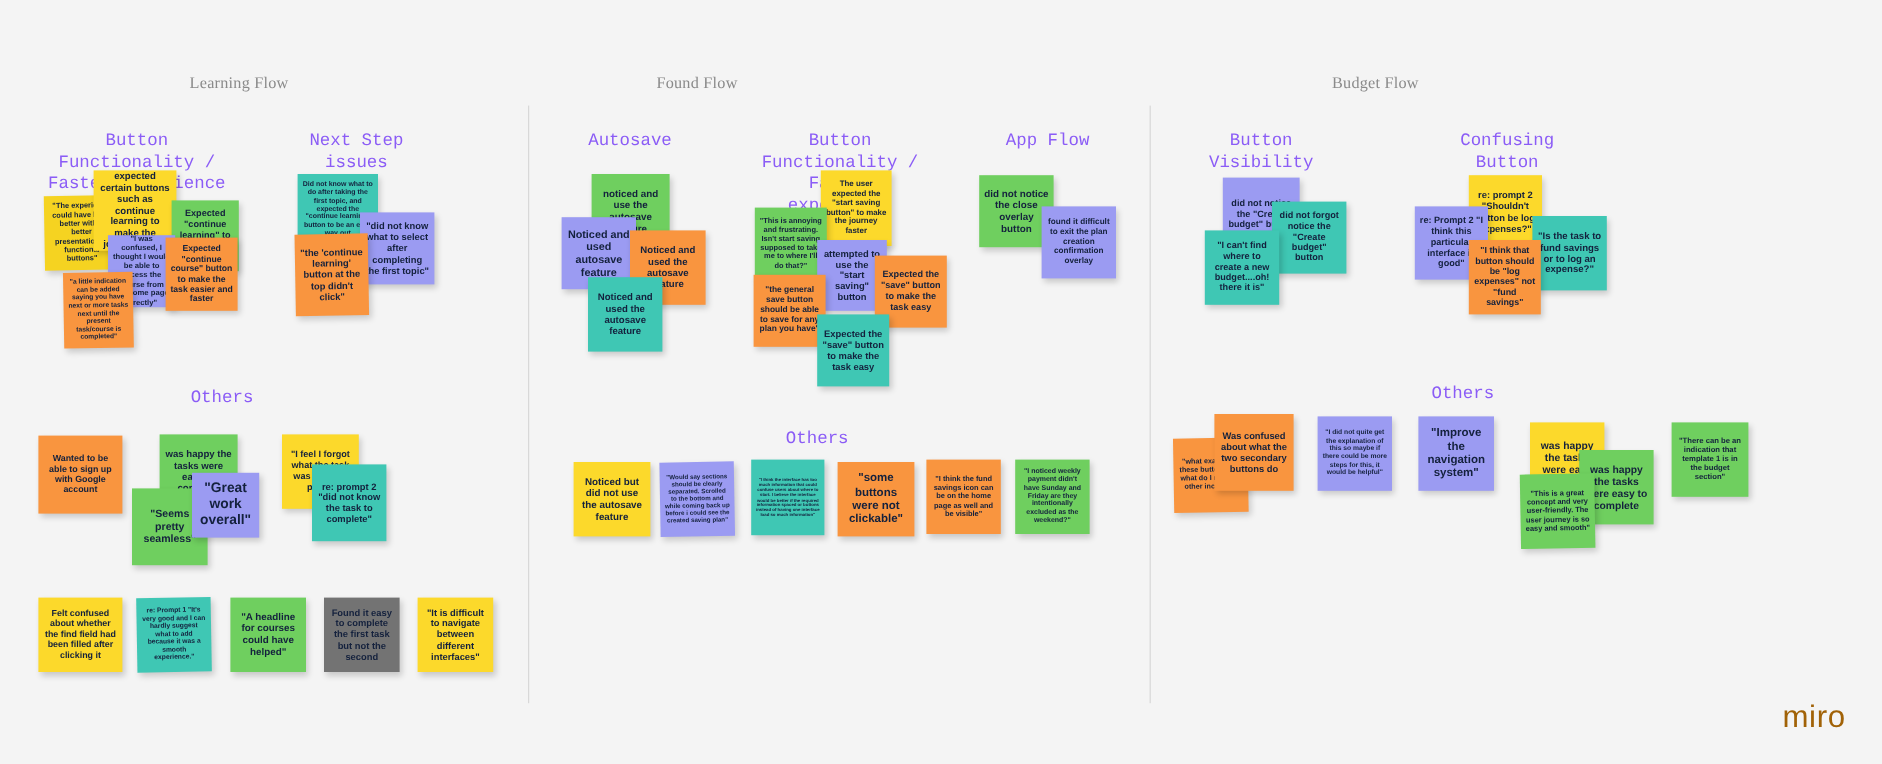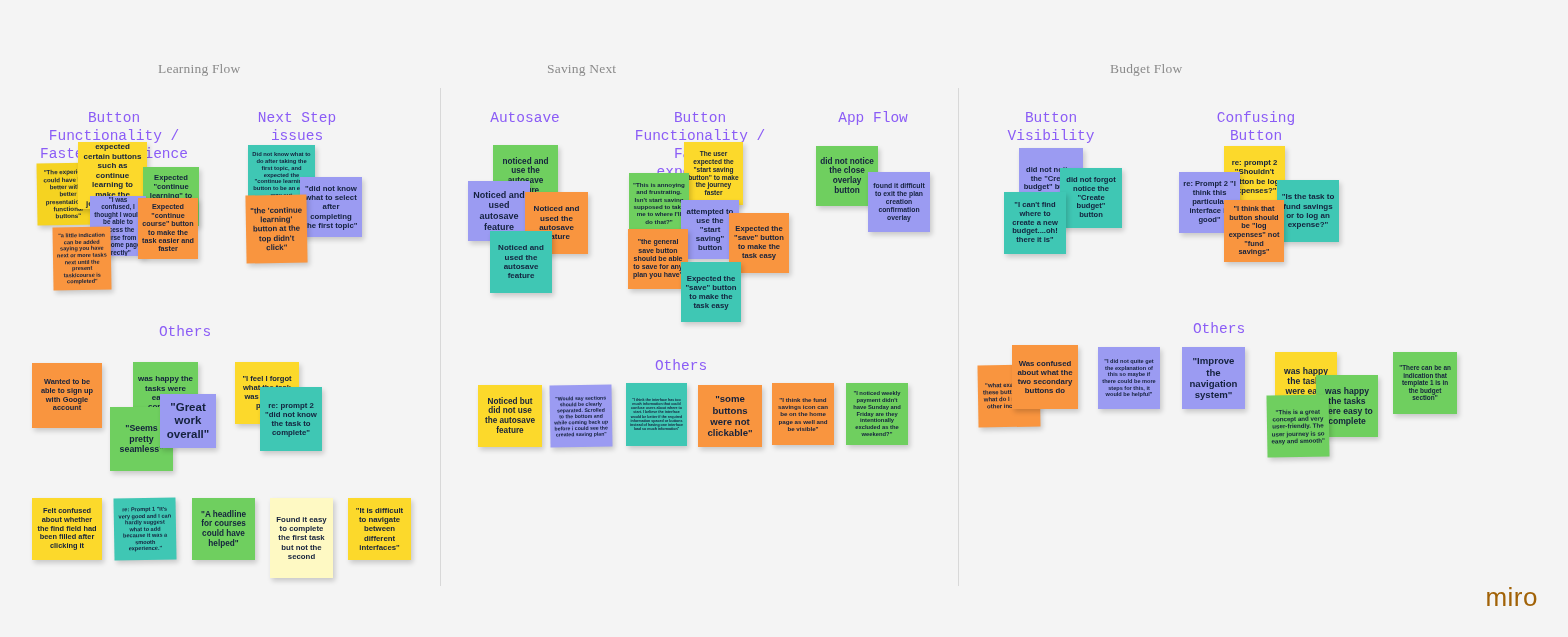--- a/index.html
+++ b/index.html
@@ -57,21 +57,21 @@
 <body>
 
 <div class="board"></div>
 
 <div id="dividers-host">
     <div class="divider" style="left: 440px;"></div>
     <div class="divider" style="left: 958px;"></div>
   </div>
 <div id="frames-host">
     <div class="flow-title" style="left: 158px; top: 61px;">Learning Flow</div>
-    <div class="flow-title" style="left: 547px; top: 61px;">Saving Next</div>
+    <div class="flow-title" style="left: 547px; top: 61px;">Found Flow</div>
     <div class="flow-title" style="left: 1110px; top: 61px;">Budget Flow</div>
   </div>
 <div id="groups-host">
     <div class="group-title" style="left: 40px; top: 109px; width: 148px;">Button Functionality / Faster experience</div>
     <div class="group-title" style="left: 232px; top: 109px; width: 130px;">Next Step issues</div>
     <div class="group-title" style="left: 140px; top: 323px; width: 90px;">Others</div>
     <div class="group-title" style="left: 478px; top: 109px; width: 94px;">Autosave</div>
     <div class="group-title" style="left: 628px; top: 109px; width: 144px;">Button Functionality / Faster experience</div>
     <div class="group-title" style="left: 830px; top: 109px; width: 86px;">App Flow</div>
     <div class="group-title" style="left: 637px; top: 357px; width: 88px;">Others</div>
@@ -127,21 +127,21 @@
     </div>
     <div class="note" style="left: 32px; top: 498px; width: 70px; height: 62px; background: rgb(252, 217, 43); font-size: 7.4px; z-index: 25;">
       <span>Felt confused about whether the find field had been filled after clicking it</span>
     </div>
     <div class="note" style="left: 114px; top: 498px; width: 62px; height: 62px; background: rgb(63, 199, 180); font-size: 5.6px; transform: rotate(-1deg); z-index: 26;">
       <span>re: Prompt 1 "It's very good and I can hardly suggest what to add because it was a smooth experience."</span>
     </div>
     <div class="note" style="left: 192px; top: 498px; width: 63px; height: 62px; background: rgb(111, 207, 95); font-size: 8.2px; z-index: 27;">
       <span>"A headline for courses could have helped"</span>
     </div>
-    <div class="note" style="left: 270px; top: 498px; width: 63px; height: 80px; background: #fef9c3; font-size: 7.8px; z-index: 28;">
+    <div class="note" style="left: 270px; top: 498px; width: 63px; height: 62px; background: #737373; font-size: 7.8px; z-index: 28;">
       <span>Found it easy to complete the first task but not the second</span>
     </div>
     <div class="note" style="left: 348px; top: 498px; width: 63px; height: 62px; background: rgb(252, 217, 43); font-size: 7.8px; z-index: 29;">
       <span>"It is difficult to navigate between different interfaces"</span>
     </div>
     <div class="note" style="left: 493px; top: 145px; width: 65px; height: 62px; background: rgb(111, 207, 95); font-size: 8.2px; z-index: 30;">
       <span>noticed and use the autosave feature</span>
     </div>
     <div class="note" style="left: 468px; top: 181px; width: 62px; height: 60px; background: rgb(155, 155, 242); font-size: 9px; z-index: 31;">
       <span>Noticed and used autosave feature</span>

